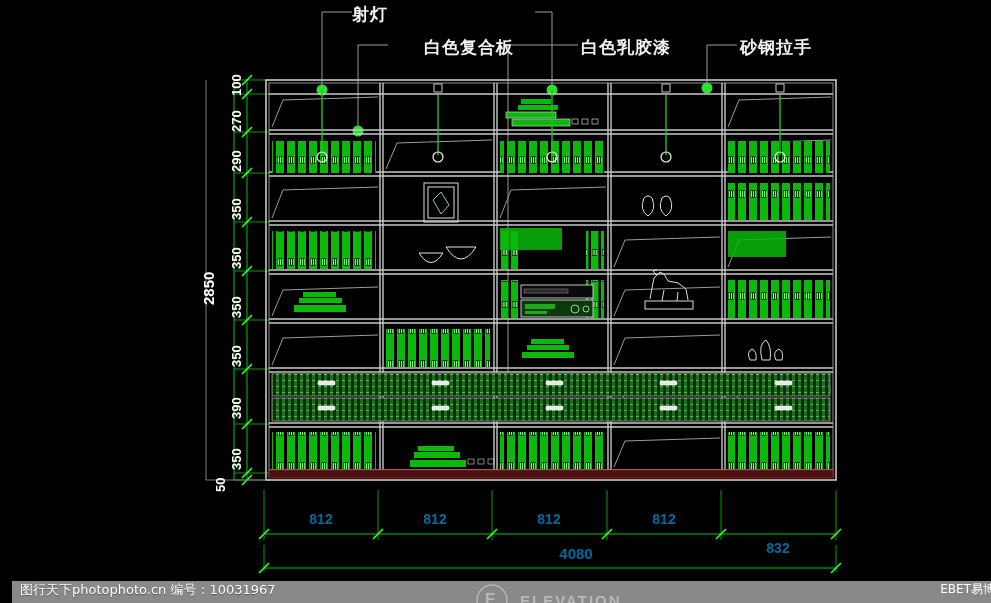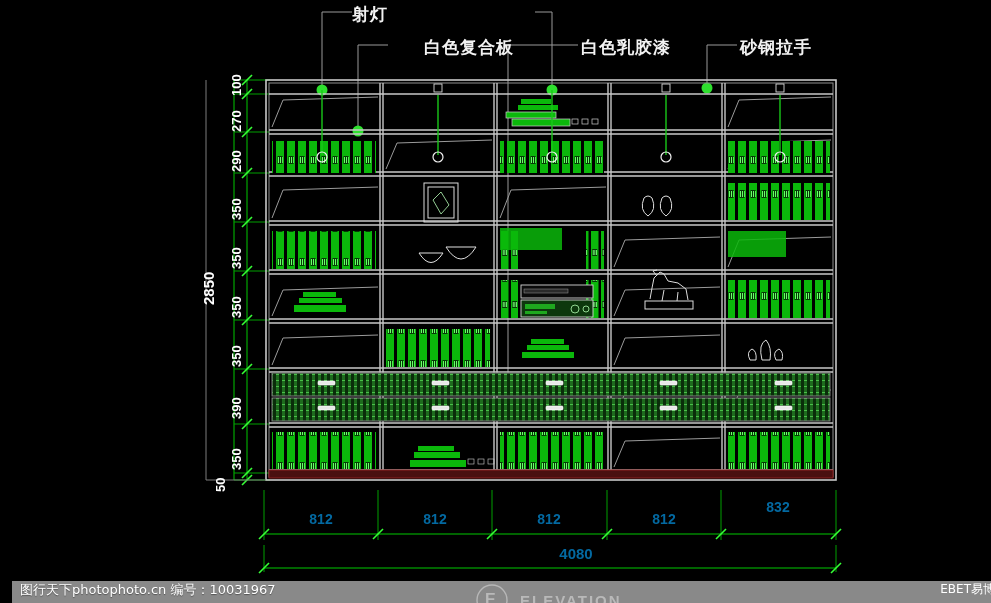--- a/index.html
+++ b/index.html
@@ -438,21 +438,21 @@
   <div class="dim-v" style="left:229px; top:419px;">390</div>
   <div class="dim-v" style="left:229px; top:470px;">350</div>
   <div class="dim-v" style="left:213px; top:492px;">50</div>
 
   <div class="dim-total-v" style="left:200px; top:305px;">2850</div>
 
   <div class="dim-h" style="left:296px; top:511px; width:50px;">812</div>
   <div class="dim-h" style="left:410px; top:511px; width:50px;">812</div>
   <div class="dim-h" style="left:524px; top:511px; width:50px;">812</div>
   <div class="dim-h" style="left:639px; top:511px; width:50px;">812</div>
-  <div class="dim-h" style="left:753px; top:499px; width:50px;">832</div>
+  <div class="dim-h" style="left:753px; top:540px; width:50px;">832</div>
 
   <div class="dim-h" style="left:546px; top:545px; width:60px; font-size:15px;">4080</div>
 
   <div class="elev-title" style="left:485px; top:591px; font-size:16px;">E</div>
   <div class="elev-title" style="left:520px; top:592px;">ELEVATION</div>
 
   <div id="footer-bar">
     <div id="footer-left">图行天下photophoto.cn  编号：10031967</div>
     <div id="footer-right">EBET易博</div>
   </div>

